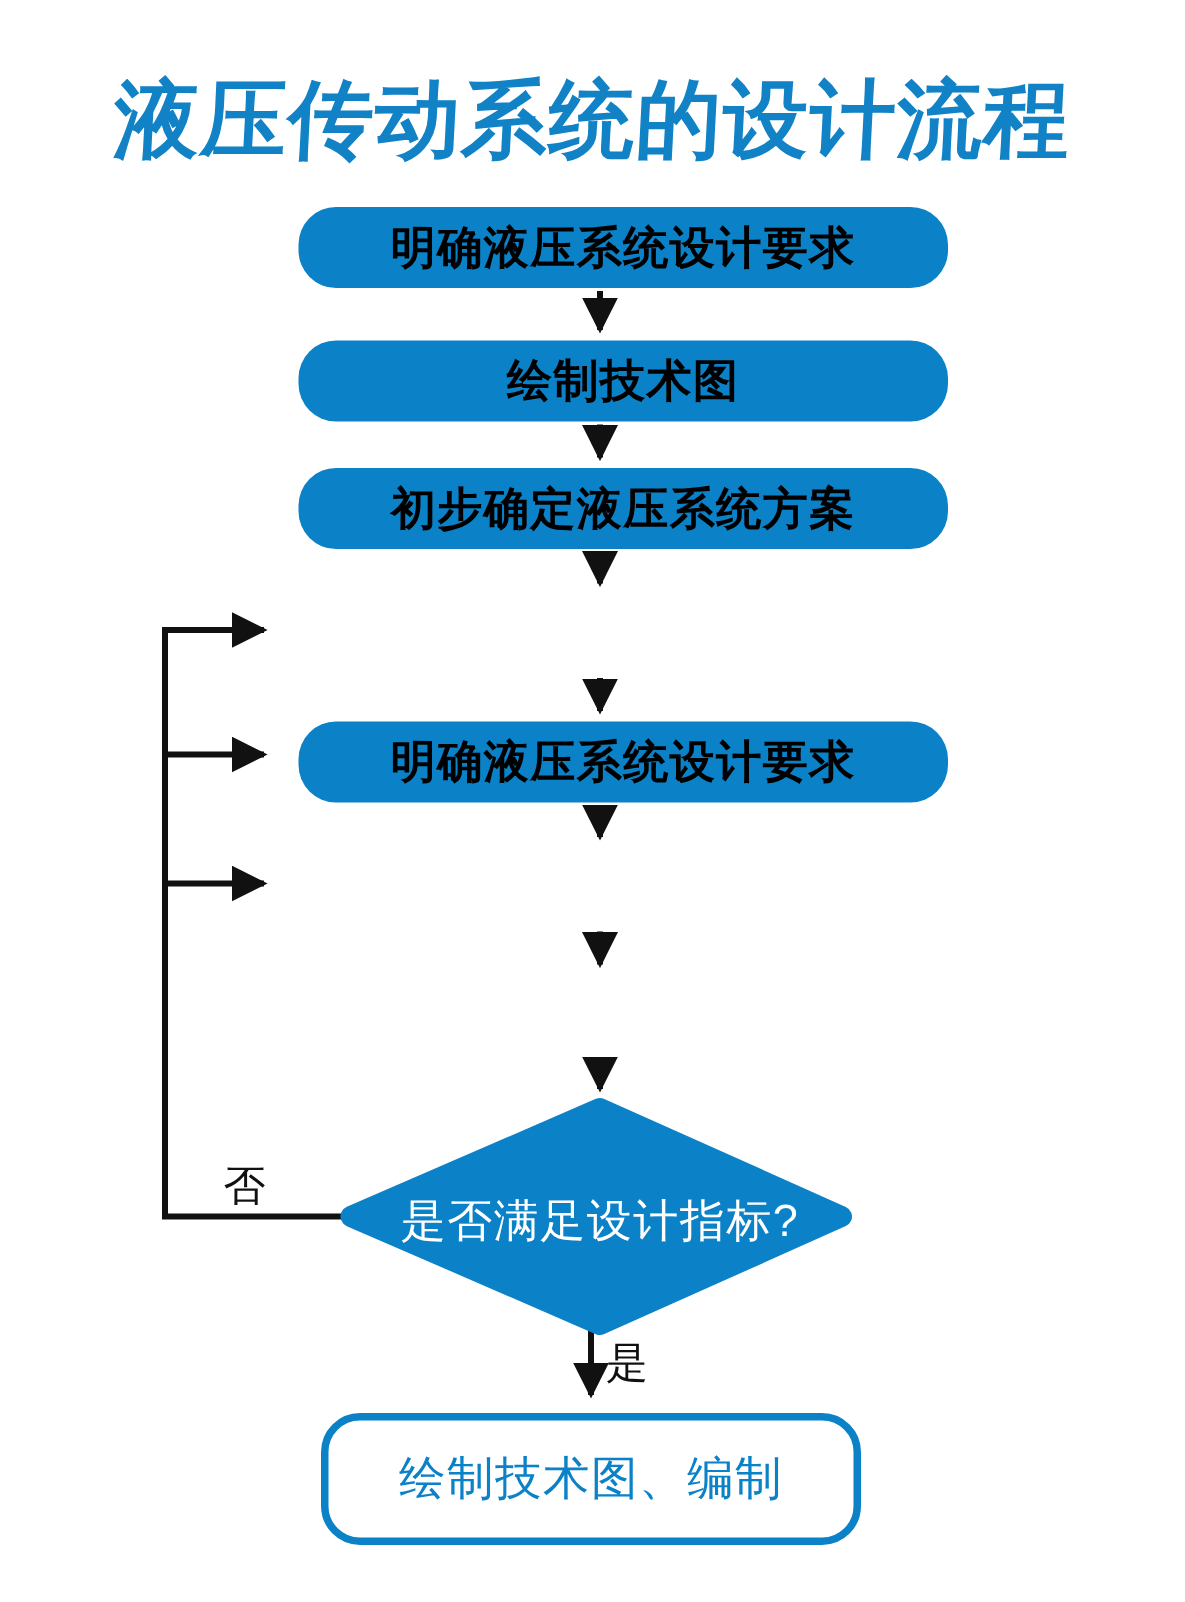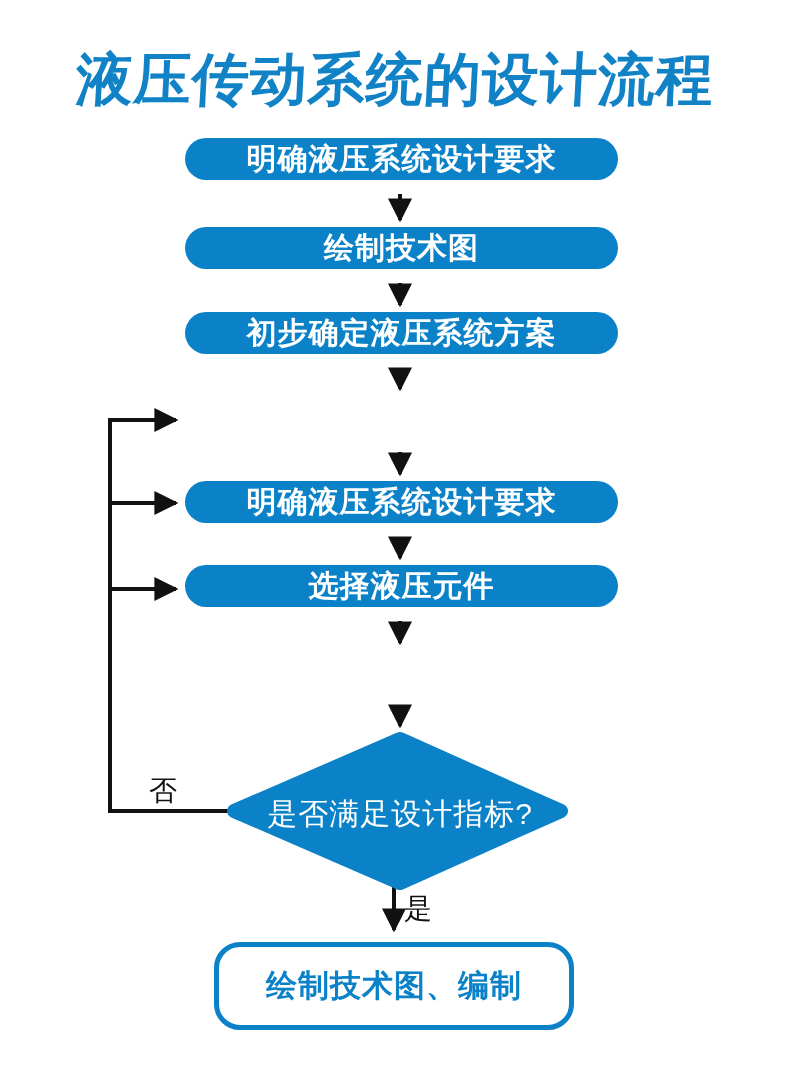--- a/index.html
+++ b/index.html
@@ -7,38 +7,38 @@
     position:relative;width:790px;height:1068px;background:#ffffff;overflow:hidden;
     font-family:"Liberation Sans","DejaVu Sans",sans-serif;
   }
   .svg-layer{position:absolute;left:0;top:0;}
   .title{
     position:absolute;top:42px;left:0;width:100%;text-align:center;
     font-size:57px;font-weight:900;color:#1282c6;letter-spacing:1px;
     transform:skewX(-3deg);white-space:nowrap;
   }
   .step{
-    position:absolute;left:185px;width:433px;height:42px;background:#0b82c8;
-    border-radius:25px;color:#ffffff;font-weight:bold;font-size:30px;
+    position:absolute;left:199px;width:433px;height:54px;background:#0b82c8;
+    border-radius:25px;color:#000000;font-weight:bold;font-size:30px;
     display:flex;align-items:center;justify-content:center;letter-spacing:1px;
     white-space:nowrap;
   }
   .step1{top:138px}.step2{top:227px}.step3{top:312px}
   .step4{top:396px}.step5{top:481px}.step6{top:565px}.step7{top:650px}
   .decision-label{
     position:absolute;left:230px;top:794px;width:340px;text-align:center;
     color:#ffffff;font-weight:normal;font-size:30px;letter-spacing:1px;white-space:nowrap;
   }
   .edge-label{position:absolute;font-size:28px;color:#111111;}
   .no-label{left:149px;top:772px;}
   .yes-label{left:404px;top:890px;}
   .final{
     position:absolute;left:214px;top:942px;width:360px;height:88px;
     background:#ffffff;border:5px solid #0b82c8;border-radius:26px;
-    color:#0b82c8;font-weight:bold;font-size:31px;line-height:1.22;
+    color:#0b82c8;font-weight:normal;font-size:31px;line-height:1.22;
     display:flex;flex-direction:column;align-items:center;justify-content:center;
     box-sizing:border-box;text-align:center;letter-spacing:1px;white-space:nowrap;
   }
 </style>
 </head>
 <body>
 
 <div class="canvas">
 
   <svg class="svg-layer" width="790" height="1068" viewBox="0 0 790 1068">
@@ -72,23 +72,20 @@
   </div>
   <div class="step step2">
     <span>绘制技术图</span>
   </div>
   <div class="step step3">
     <span>初步确定液压系统方案</span>
   </div>
   <div class="step step5">
     <span>明确液压系统设计要求</span>
   </div>
-  <div class="step step6">
-    <span>选择液压元件</span>
-  </div>
 
   <div class="decision-label">是否满足设计指标?</div>
 
   <div class="edge-label no-label">否</div>
   <div class="edge-label yes-label">是</div>
 
   <div class="final">
     <span>绘制技术图、编制</span>
   </div>
 

